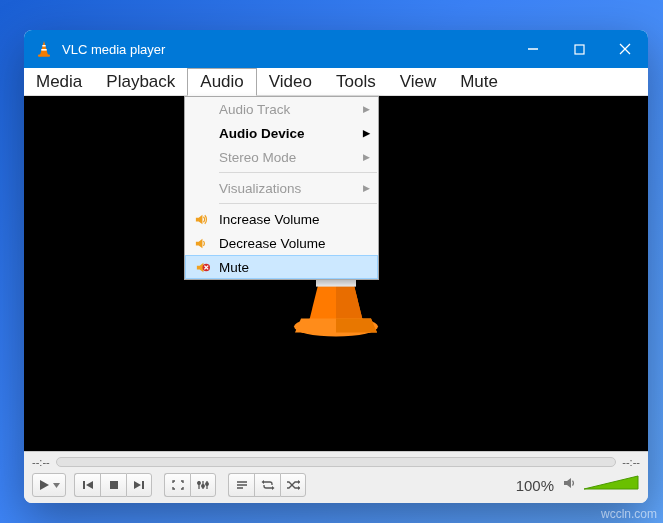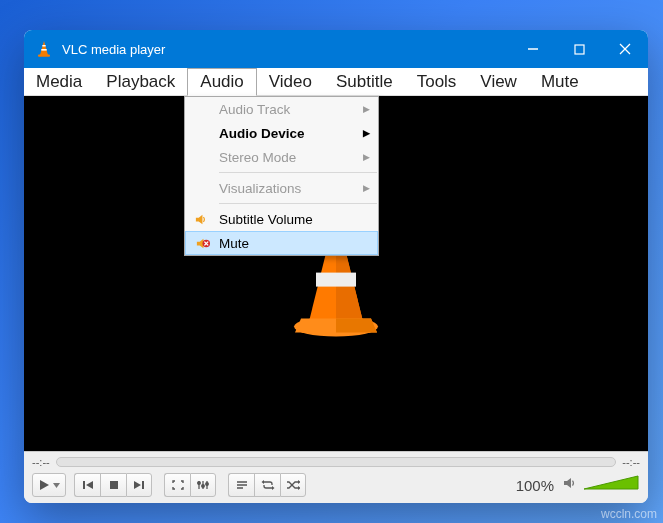--- a/index.html
+++ b/index.html
@@ -108,23 +108,20 @@
     <div class="mitem">
         <span>Playback</span>
       </div>
     <div class="mitem open">
         <span>Audio</span>
       </div>
     <div class="mitem">
         <span>Video</span>
       </div>
     <div class="mitem">
-        <span>Subtitle</span>
-      </div>
-    <div class="mitem">
         <span>Tools</span>
       </div>
     <div class="mitem">
         <span>View</span>
       </div>
     <div class="mitem">
         <span>Mute</span>
       </div>
   </div>
 
@@ -253,24 +250,34 @@
     <div class="ddsep"></div>
     <div class="ddrow disabled">
       <span>Visualizations</span>
         <span class="sub">▶</span>
     </div>
     <div class="ddsep"></div>
     <div class="ddrow enabled">
       <span class="lefticon">
           <svg viewBox="0 0 16 16" width="15" height="15">
             <polygon points="2,6 5,6 9,3 9,13 5,10 2,10" fill="#f0a020"></polygon>
+            <path d="M10 5a4 4 0 0 1 0 6" stroke="#f0a020" fill="none" stroke-width="1.3"></path>
+            <path d="M11.5 3.5a6.5 6.5 0 0 1 0 9" stroke="#f0a020" fill="none" stroke-width="1.3"></path>
+          </svg>
+        </span>
+      <span>Increase Volume</span>
+    </div>
+    <div class="ddrow enabled">
+      <span class="lefticon">
+          <svg viewBox="0 0 16 16" width="15" height="15">
+            <polygon points="2,6 5,6 9,3 9,13 5,10 2,10" fill="#f0a020"></polygon>
             <path d="M10 5.5a3.5 3.5 0 0 1 0 5" stroke="#f0a020" fill="none" stroke-width="1.3"></path>
           </svg>
         </span>
-      <span>Subtitle Volume</span>
+      <span>Decrease Volume</span>
     </div>
     <div class="ddrow enabled sel">
       <span class="lefticon">
           <svg viewBox="0 0 16 16" width="15" height="15">
             <polygon points="2,6 5,6 9,3 9,13 5,10 2,10" fill="#f0a020"></polygon>
             <circle cx="12" cy="8" r="4" fill="#d42a2a"></circle>
             <line x1="10" y1="6" x2="14" y2="10" stroke="#fff" stroke-width="1.5"></line>
             <line x1="14" y1="6" x2="10" y2="10" stroke="#fff" stroke-width="1.5"></line>
           </svg>
         </span>

